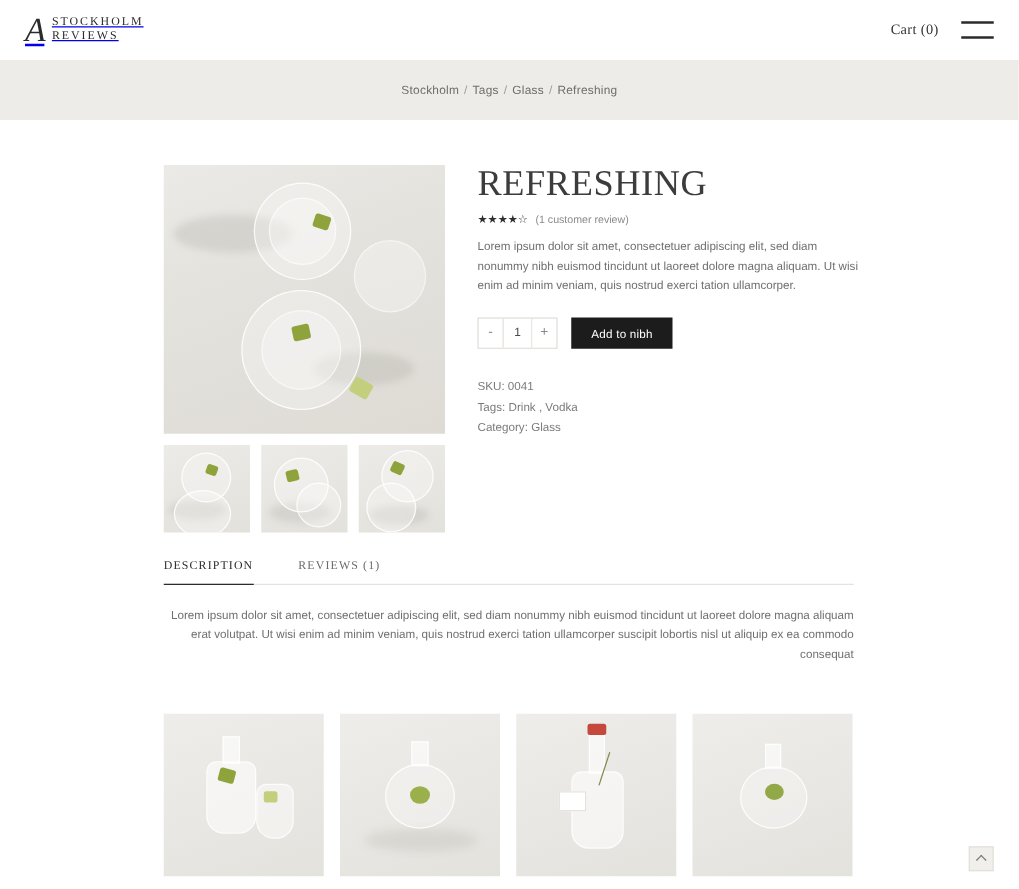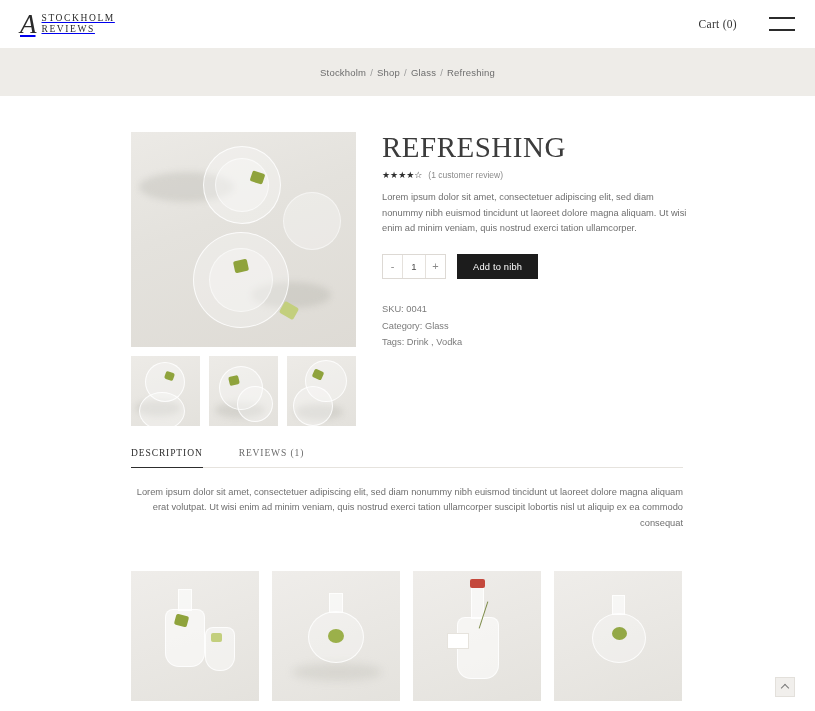--- a/index.html
+++ b/index.html
@@ -43,21 +43,21 @@
     font-family: "Liberation Serif", serif;
     font-size: 9.5px;
     letter-spacing: 1.6px;
     line-height: 11px;
     color: #2b2b2b;
   }
   .header-right {
     margin-left: auto;
     display: flex;
     align-items: center;
-    gap: 32px;
+    gap: 18px;
   }
   .cart-link {
     font-family: "Liberation Serif", serif;
     font-size: 11.5px;
     color: #333;
     text-decoration: none;
     letter-spacing: 0.3px;
   }
   .burger {
     width: 26px;
@@ -350,21 +350,21 @@
     <div class="burger">
       <span></span>
       <span></span>
     </div>
   </div>
 </header>
 
 <nav class="breadcrumb-bar">
   <a href="#">Stockholm</a>
   <span class="breadcrumb-sep">/</span>
-  <a href="#">Shop</a>
+  <a href="#">Tags</a>
   <span class="breadcrumb-sep">/</span>
   <a href="#">Glass</a>
   <span class="breadcrumb-sep">/</span>
   <span>Refreshing</span>
 </nav>
 
 <section class="product-wrap">
 
   <div class="gallery">
     <div class="main-image">
@@ -428,26 +428,26 @@
       </div>
       <button class="add-to-cart">Add to nibh</button>
     </div>
 
     <div class="meta">
       <div>
         <span>SKU:</span>
         <span class="val">0041</span>
       </div>
       <div>
+        <span>Tags:</span>
+        <span class="val">Drink ,  Vodka</span>
+      </div>
+      <div>
         <span>Category:</span>
         <span class="val">Glass</span>
-      </div>
-      <div>
-        <span>Tags:</span>
-        <span class="val">Drink ,  Vodka</span>
       </div>
     </div>
   </div>
 </section>
 
 <section class="tabs-wrap">
   <div class="tabs">
     <div class="tab active">DESCRIPTION</div>
     <div class="tab">REVIEWS (1)</div>
   </div>

